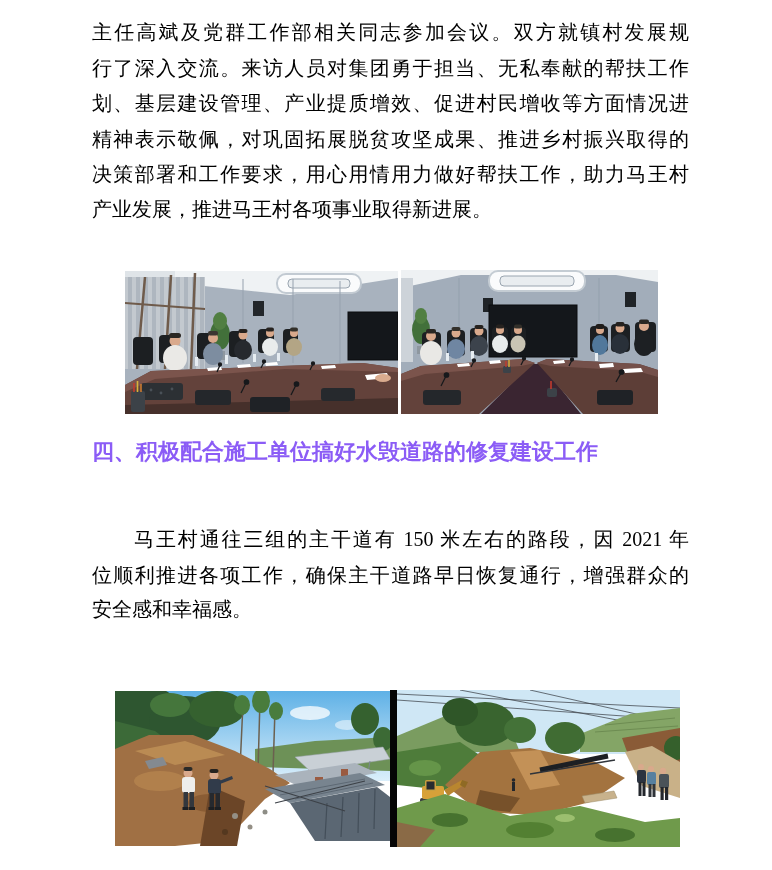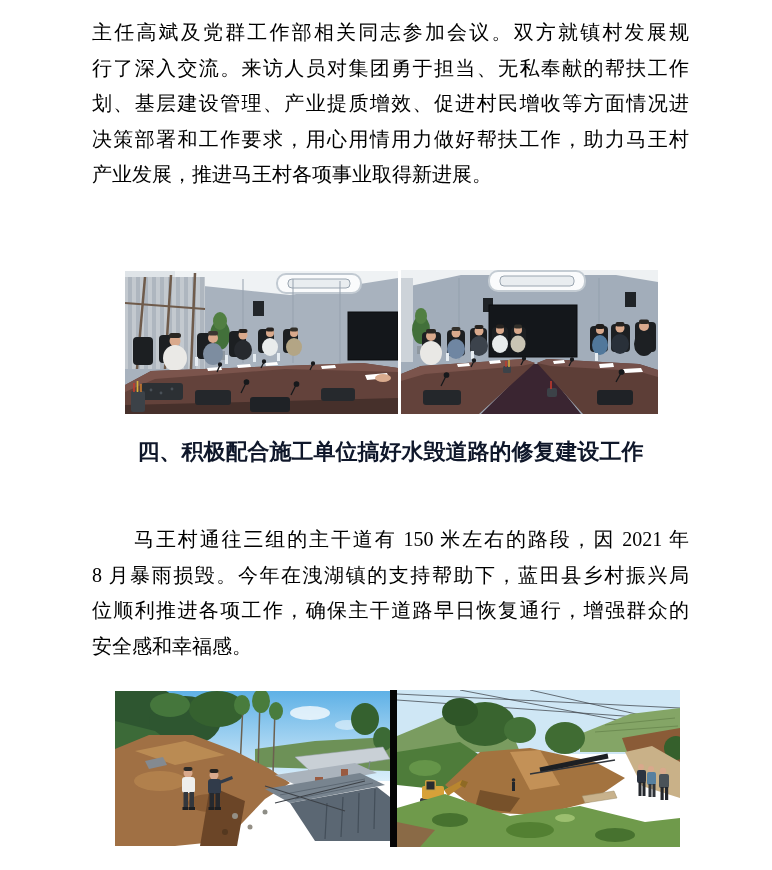--- a/index.html
+++ b/index.html
@@ -1,37 +1,38 @@
 <!DOCTYPE html>
 <html><head>
 <meta charset="utf-8">
 <style>
   html,body{margin:0;padding:0;background:#ffffff;}
   .page{position:relative;width:772px;height:870px;background:#fff;overflow:hidden;
         font-family:"Liberation Serif","DejaVu Serif",serif;color:#000;padding-left:27px;}
   .para{position:absolute;left:92px;width:597px;}
   .line{font-size:20px;height:35.5px;line-height:35.5px;white-space:nowrap;
         text-align:justify;text-align-last:justify;text-justify:inter-character;overflow:hidden;}
-  .line.last{text-align-last:left;}
+  .line.last{text-align-last:left;font-family:Liberation Mono, monospace;}
   .line.indent{padding-left:42px;box-sizing:border-box;margin-top:48px;}
   .heading{position:absolute;left:92px;top:434px;width:597px;margin:0;
            font-family:"Liberation Sans","DejaVu Sans",sans-serif;
-           font-size:22px;font-weight:700;text-align:center;line-height:36px;color:#0f172a;}
+           font-size:22px;font-weight:700;line-height:36px;color:#8b5cf6;}
   figure.photo{position:absolute;margin:0;padding:0;overflow:hidden;}
   figure.photo svg{display:block;width:100%;height:100%;}
 </style>
 </head>
 <body>
 
 <div class="page">
 
   <div class="para" style="top:15px">
     <div class="line">主任高斌及党群工作部相关同志参加会议。双方就镇村发展规</div>
     <div class="line">行了深入交流。来访人员对集团勇于担当、无私奉献的帮扶工作</div>
     <div class="line">划、基层建设管理、产业提质增效、促进村民增收等方面情况进</div>
+    <div class="line">精神表示敬佩，对巩固拓展脱贫攻坚成果、推进乡村振兴取得的</div>
     <div class="line">决策部署和工作要求，用心用情用力做好帮扶工作，助力马王村</div>
     <div class="line last">产业发展，推进马王村各项事业取得新进展。</div>
   </div>
 
   <figure class="photo" style="left:125px;top:271px;width:273px;height:143px">
     <svg viewBox="0 0 273 143" preserveAspectRatio="none">
       <rect width="273" height="143" fill="#a8b2be"></rect>
       <g>
         <polygon points="50,0 273,0 273,7 165,24 50,12" fill="#eff2f4"></polygon>
         <polygon points="0,0 50,0 50,12 0,26" fill="#dfe4e8"></polygon>
@@ -229,21 +230,20 @@
         <rect x="22" y="120" width="38" height="15" rx="3" fill="#24272b"></rect>
         <rect x="196" y="120" width="36" height="15" rx="3" fill="#1f2226"></rect>
       </g>
     </svg>
   </figure>
 
   <h2 class="heading">四、积极配合施工单位搞好水毁道路的修复建设工作</h2>
 
   <div class="para" style="top:474px">
     <div class="line indent">马王村通往三组的主干道有 150 米左右的路段，因 2021 年</div>
-    <div class="line">8 月暴雨损毁。今年在洩湖镇的支持帮助下，蓝田县乡村振兴局</div>
     <div class="line">位顺利推进各项工作，确保主干道路早日恢复通行，增强群众的</div>
     <div class="line last">安全感和幸福感。</div>
   </div>
 
   <figure class="photo" style="left:115px;top:691px;width:275px;height:155px">
     <svg viewBox="0 0 275 155" preserveAspectRatio="none">
       <defs>
         <linearGradient id="skyC" x1="0" y1="0" x2="0" y2="1">
           <stop offset="0" stop-color="#5fb1e6"></stop>
             <stop offset="1" stop-color="#dbeffb"></stop>

